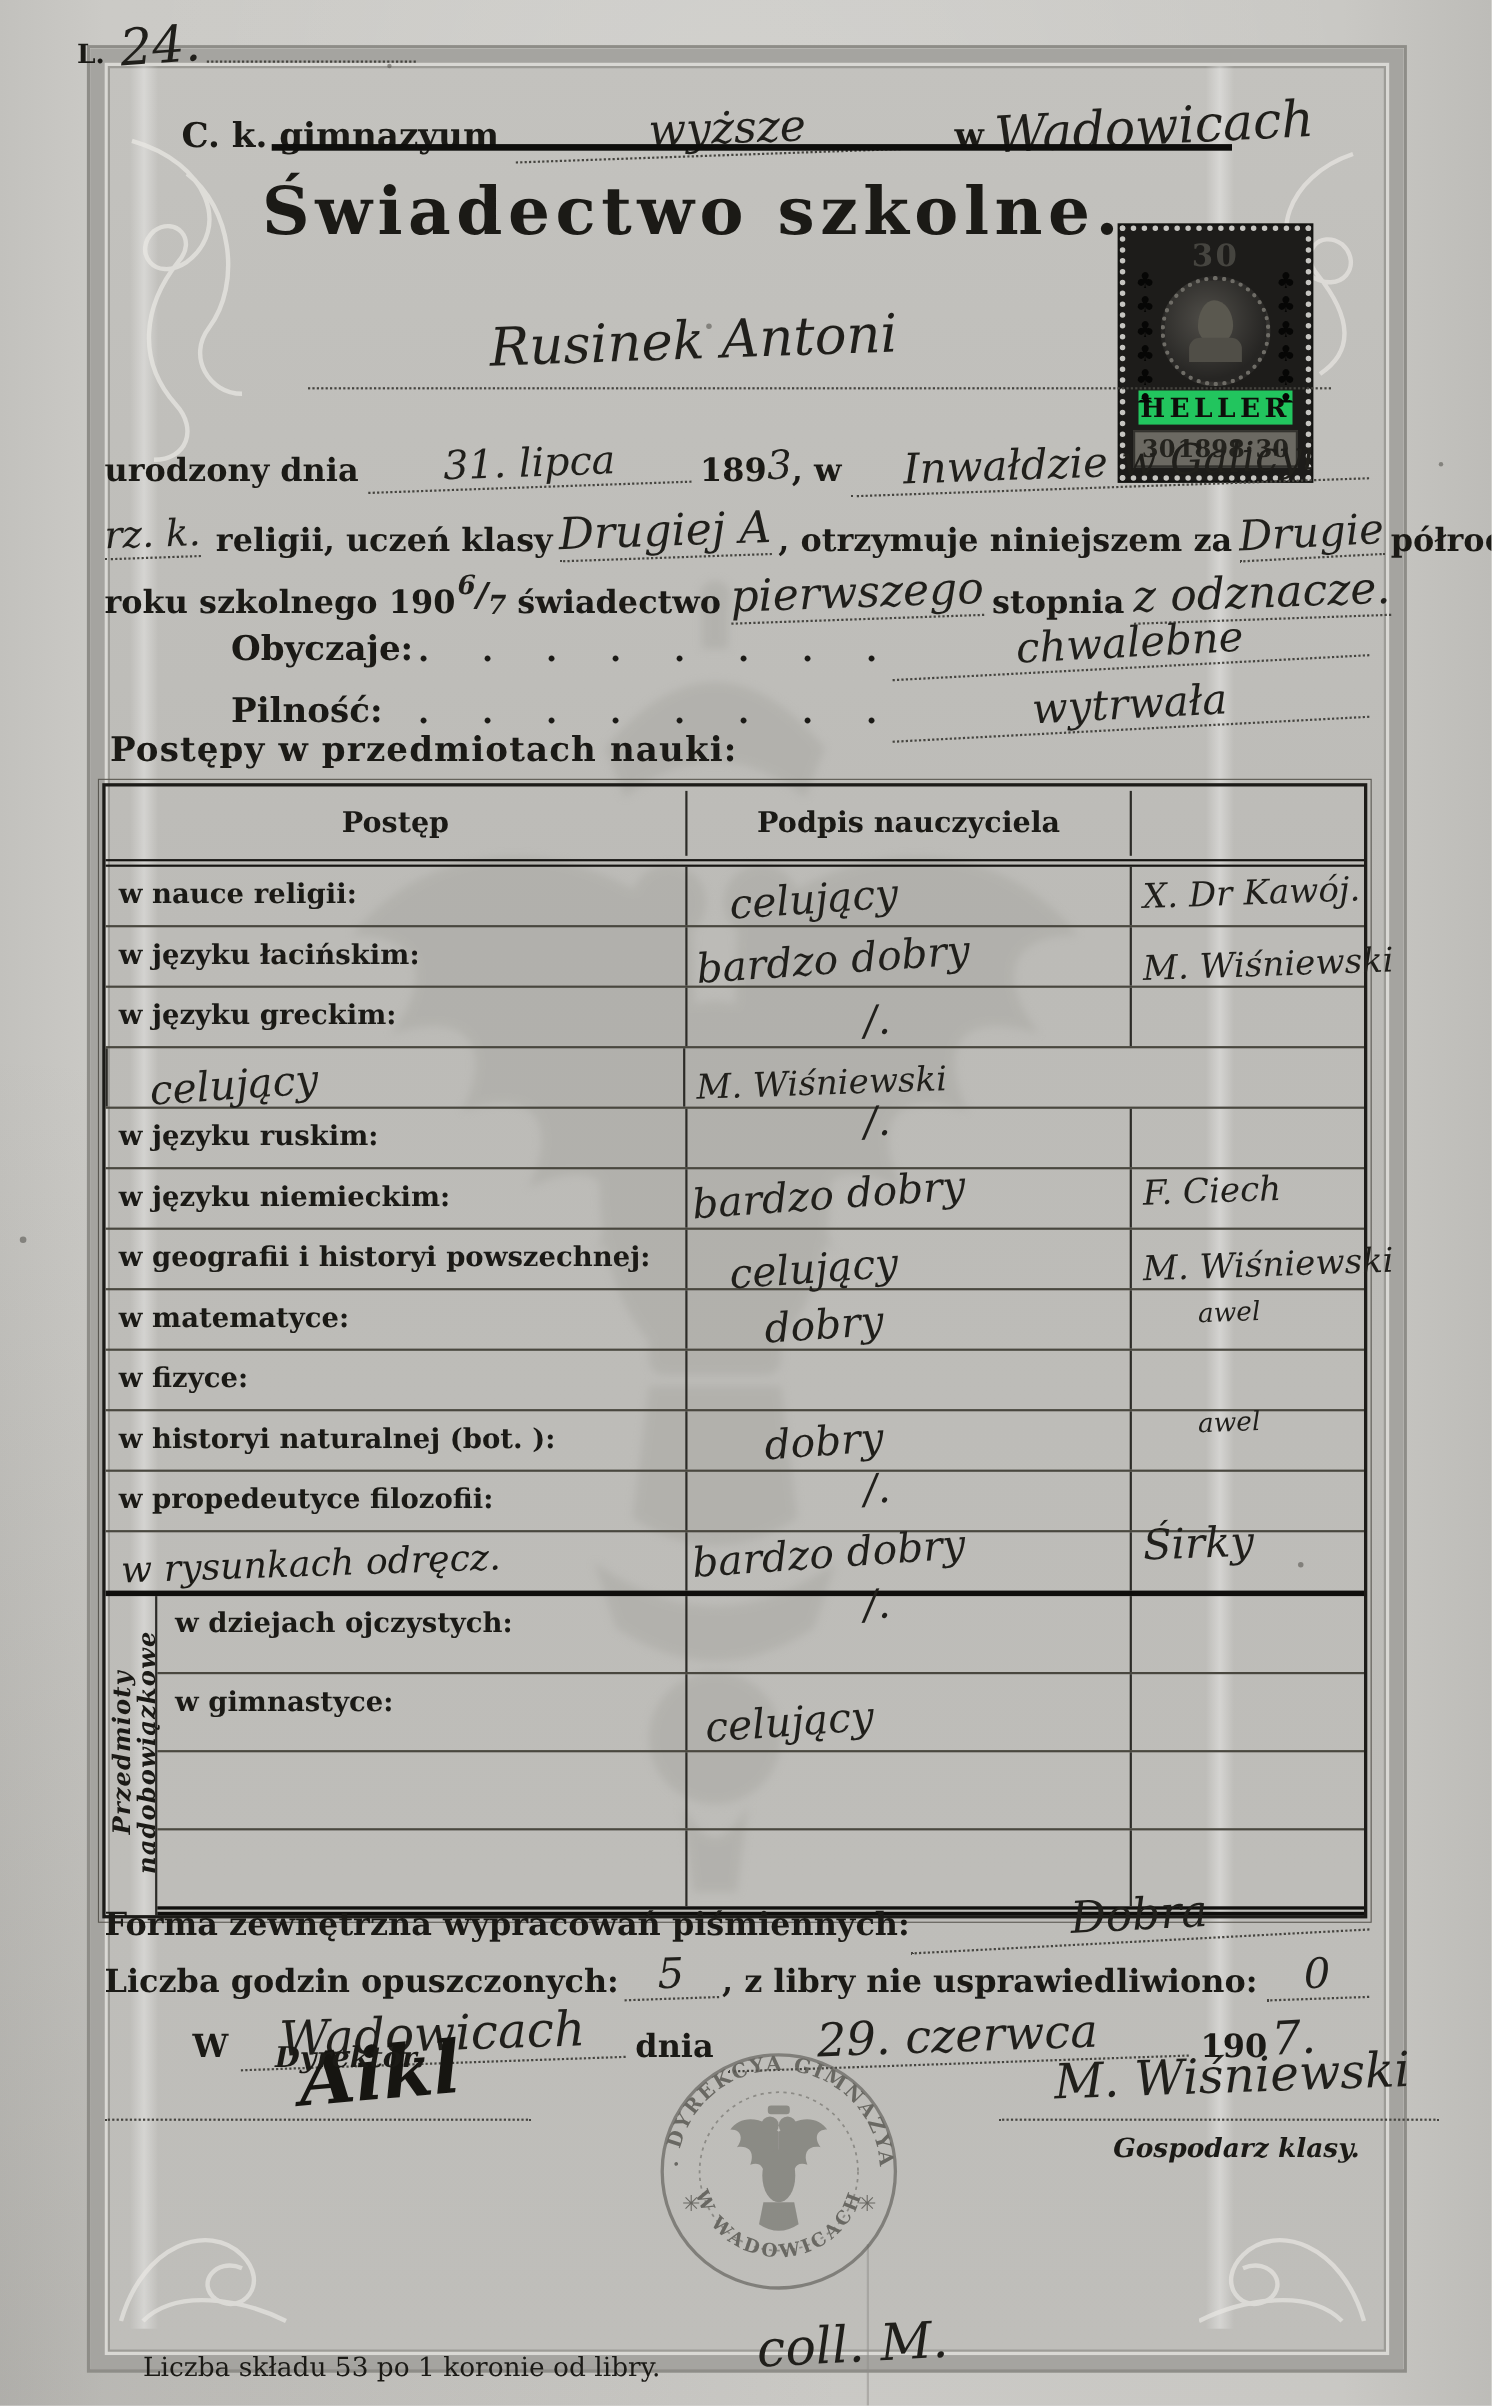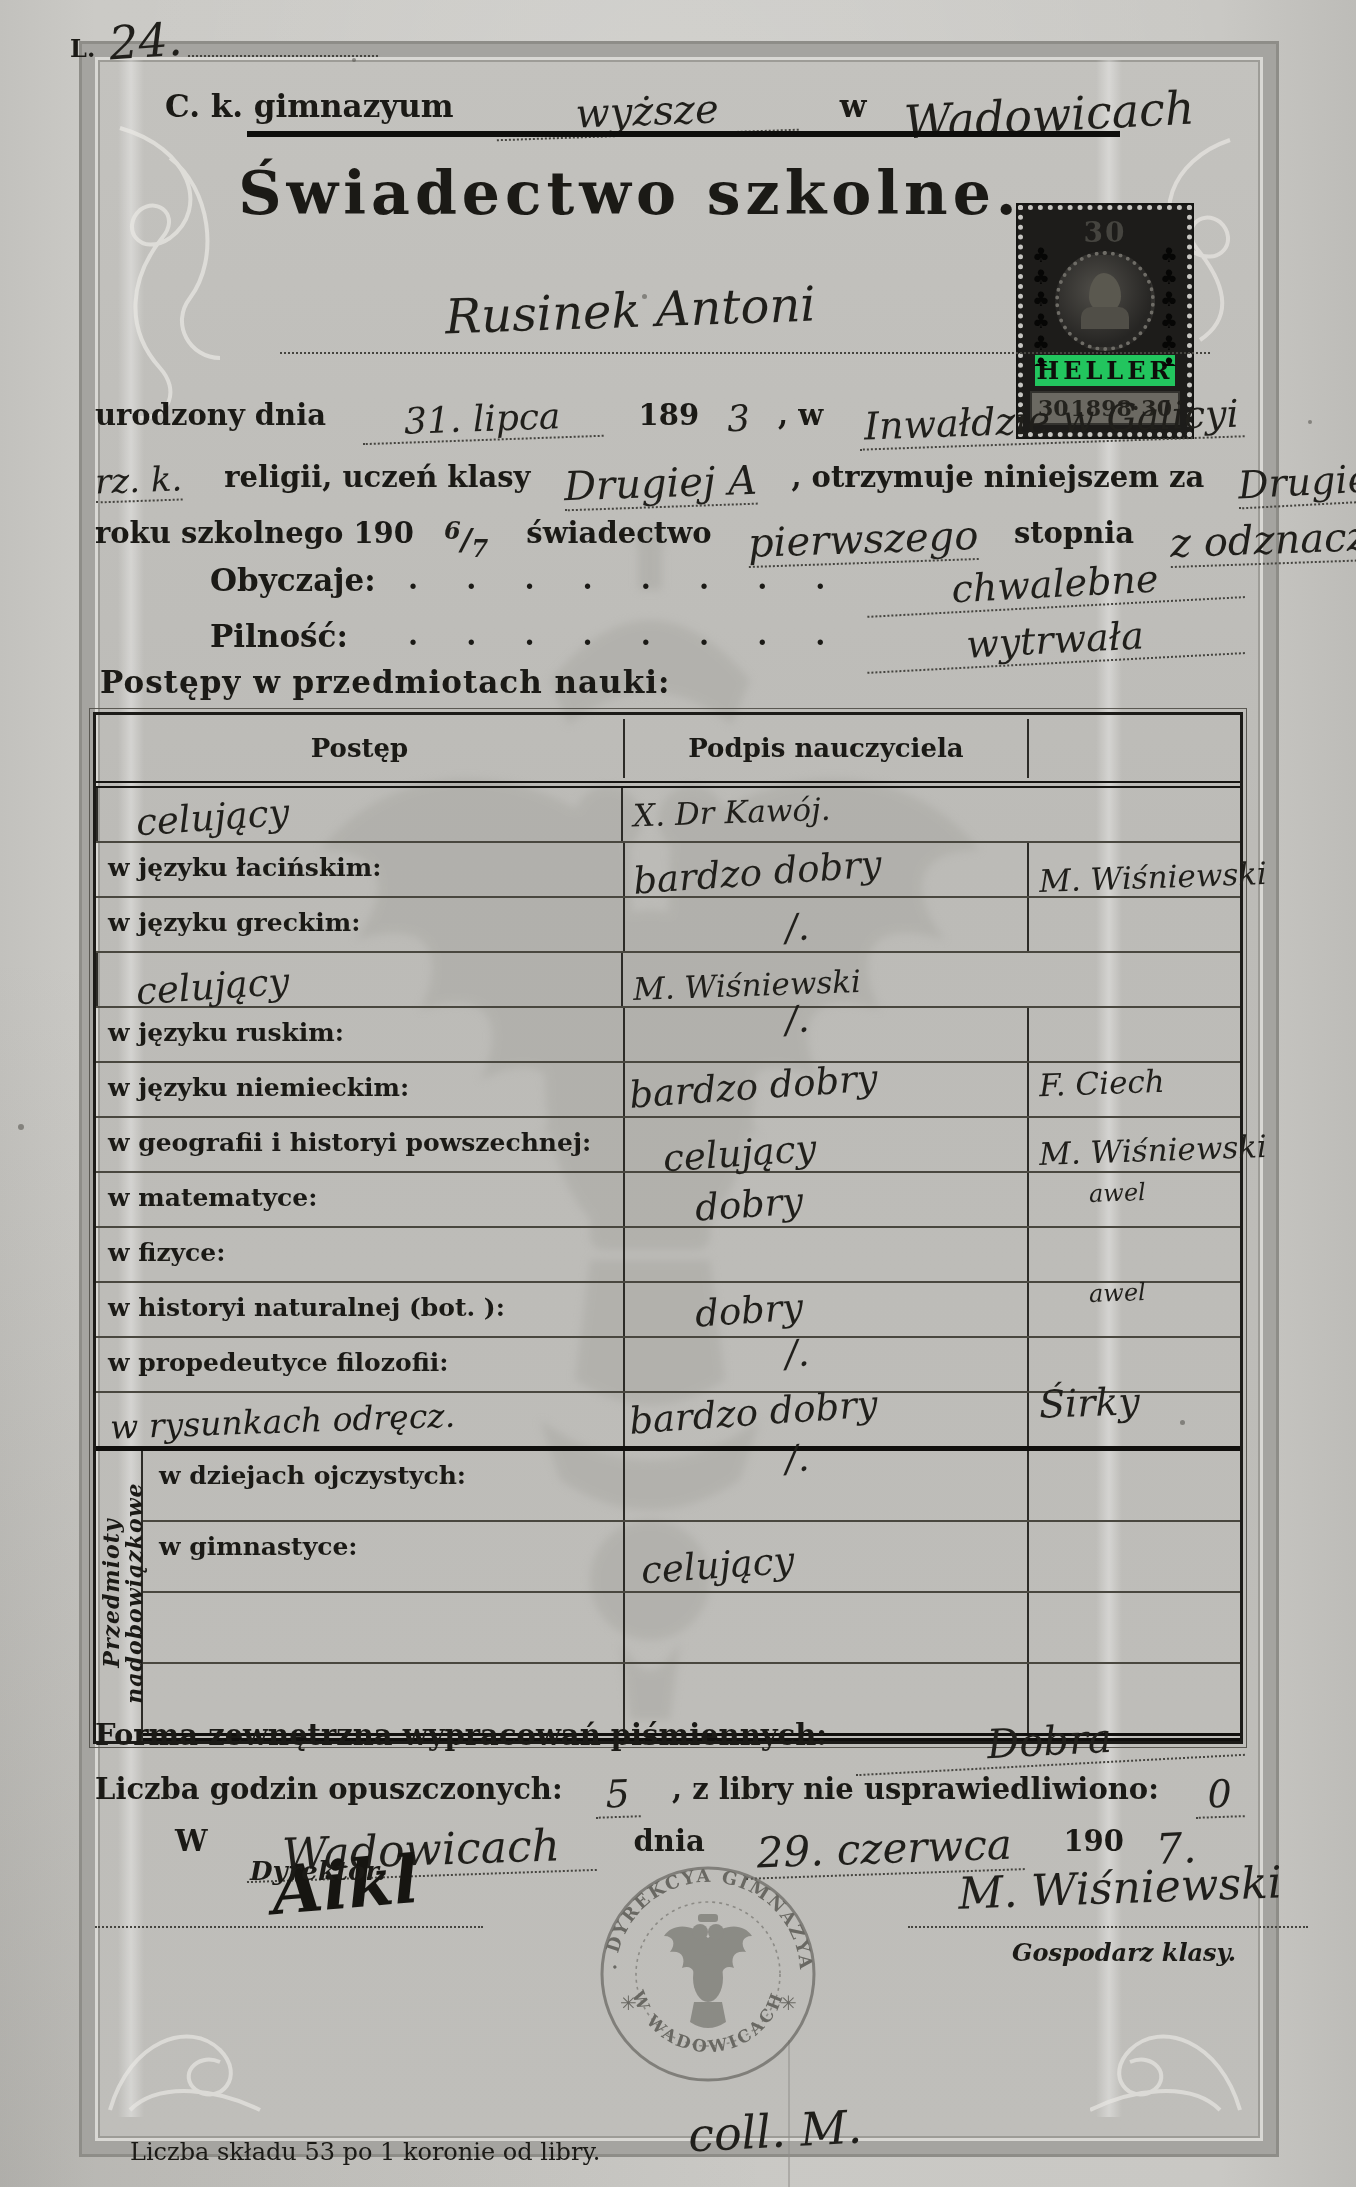--- a/index.html
+++ b/index.html
@@ -18,21 +18,21 @@
     border:13px solid #a5a4a0; background:linear-gradient(180deg,#c3c2be,#bcbbb7 38%,#bfbeba);
     box-shadow: 0 0 0 3px #8e8d88, inset 0 0 0 3px #d9d8d4, inset 0 0 0 5px #9d9c97;
   }
   .streak{position:absolute; top:60px; bottom:70px; width:26px; background:linear-gradient(90deg,transparent,rgba(255,255,255,.35),transparent);}
   .speck{position:absolute; border-radius:50%; background:#514f49; opacity:.55;}
   .crease{position:absolute; left:788px; top:2040px; width:2px; height:147px; background:#8f8e89; opacity:.5;}
   
   .printed{font-weight:700; font-size:29px; white-space:nowrap;}
   .hand{font-family:"DejaVu Serif", serif; font-style:italic; color:#201f1b; white-space:nowrap;}
   .dotline{border-bottom:2px dotted #45443f;}
-  .row-abs{position:absolute; display:flex; align-items:flex-start;gap:28px;}
+  .row-abs{position:absolute; display:flex; align-items:flex-end;}
   
   .refno{position:absolute; left:70px; top:14px; display:flex; align-items:baseline;}
   .refno .l{font-weight:700; font-size:24px;}
   .refno .n{font-size:46px; margin-left:14px; transform:rotate(-4deg); display:inline-block;}
   .refno .dl{width:190px; margin-left:6px;}
   .hdr{left:165px; top:88px; width:1030px;}
   .hdr .inst{font-size:31px;}
   .hdr .type{font-size:40px; flex:1; text-align:center; margin:0 14px; transform:rotate(-2deg);}
   .hdr .w{font-size:31px; margin-right:10px;}
   .hdr .city{font-size:46px; transform:rotate(-3deg);}
@@ -273,20 +273,21 @@
 
   <div class="sect">Postępy w przedmiotach nauki:</div>
 
   <div class="gtable">
     <div class="g-header">
       <div class="hc">Postęp</div>
       <div class="hc">Podpis nauczyciela</div>
     </div>
 
     <div class="grow">
+      <div class="cell c-sub">w nauce religii:</div>
       <div class="cell c-grade">
           <span class="hand grade">celujący</span>
         </div>
       <div class="cell c-sig">
           <span class="hand sig">X. Dr Kawój.</span>
         </div>
     </div>
     <div class="grow">
       <div class="cell c-sub">w języku łacińskim:</div>
       <div class="cell c-grade">

